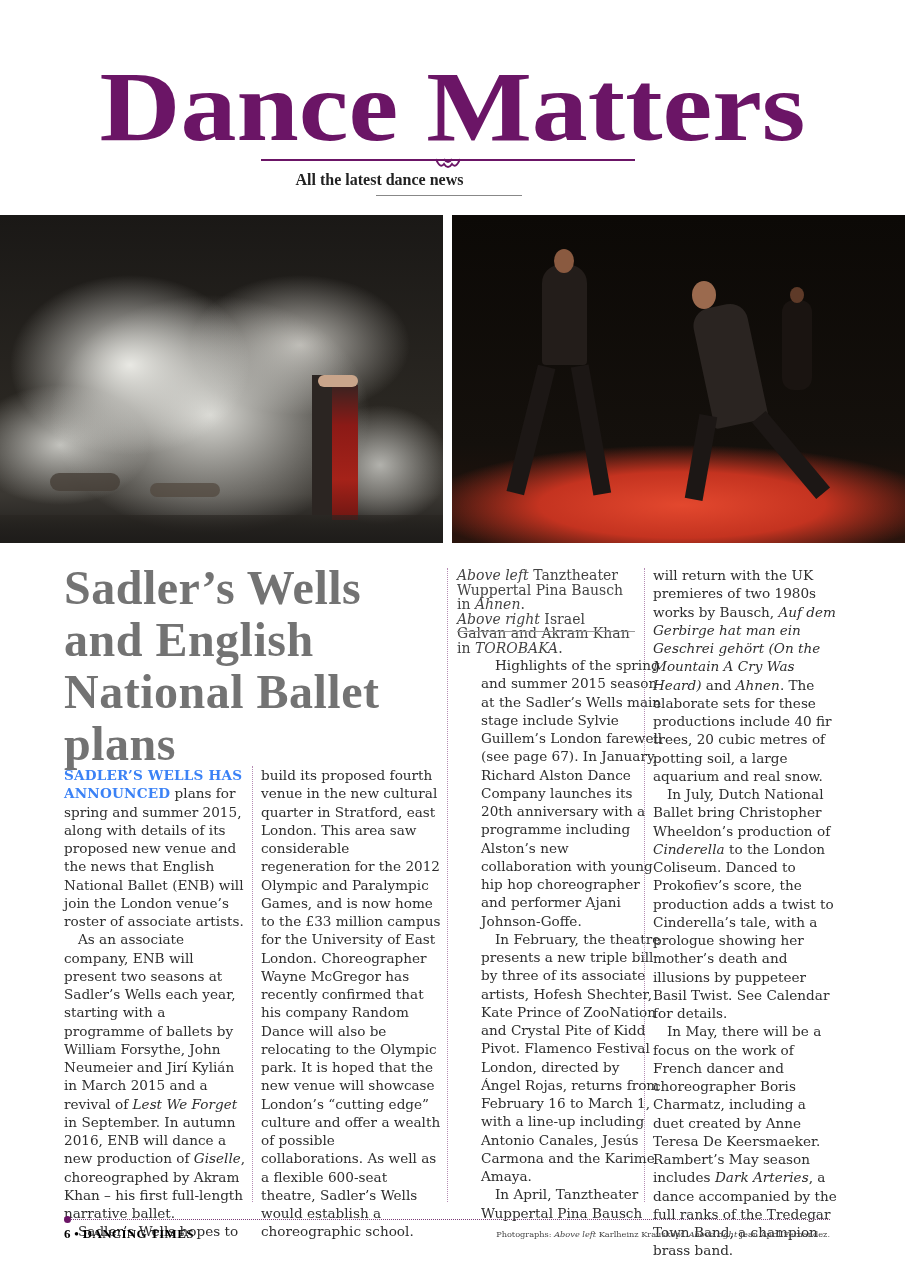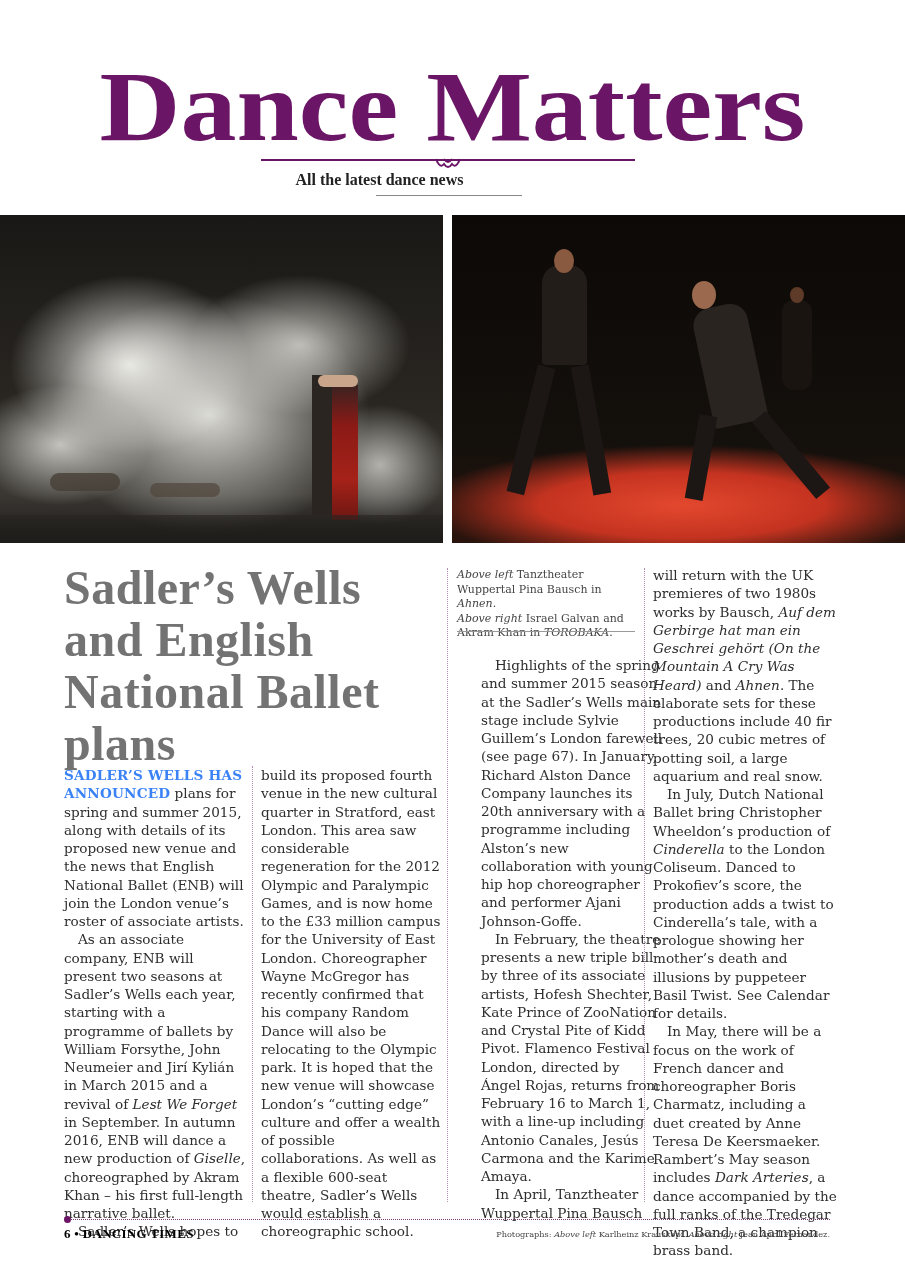--- a/index.html
+++ b/index.html
@@ -40,21 +40,21 @@
     letter-spacing:0.5px; }
 
   
   .col { position:absolute; font-size:13.6px; line-height:18.25px; color:#2e2e2e; }
   .col p { margin:0; }
   .col p.indent { text-indent:14px; }
   .col1 { left:64px; top:766px; width:185px; }
   .col2 { left:261px; top:766px; width:180px; }
   .col3 { left:457px; top:656px; width:182px;margin-left:24px; }
   .col4 { left:653px; top:566px; width:185px; }
-  .caption { position:absolute; left:457px; top:568px; width:178px; font-size:11px; line-height:14.6px; color:#444; }
+  .caption { position:absolute; left:457px; top:568px; width:178px; font-size:14px; line-height:14.6px; color:#444; }
   .caption-rule { position:absolute; left:457px; top:631px; width:178px; height:1px; background:#999; }
   .lead { color:#3b82f6; font-weight:bold; letter-spacing:0.2px; }
   .vdiv { position:absolute; width:0; border-left:1px dotted #b58bb3; }
 
   
   .foot-dot { position:absolute; left:64px; top:1216px; width:7px; height:7px; border-radius:50%; background:#6b1566; }
   .foot-rule { position:absolute; left:70px; top:1219px; width:760px; height:0; border-top:1px dotted #7a3a78; }
   .foot-left { position:absolute; left:64px; top:1226px; font-family:"Liberation Serif", serif; font-weight:bold;
     font-size:13px; color:#000000; letter-spacing:0.3px; }
   .foot-right { position:absolute; right:75px; top:1229px; font-size:8.2px; color:#444; white-space:nowrap; }

